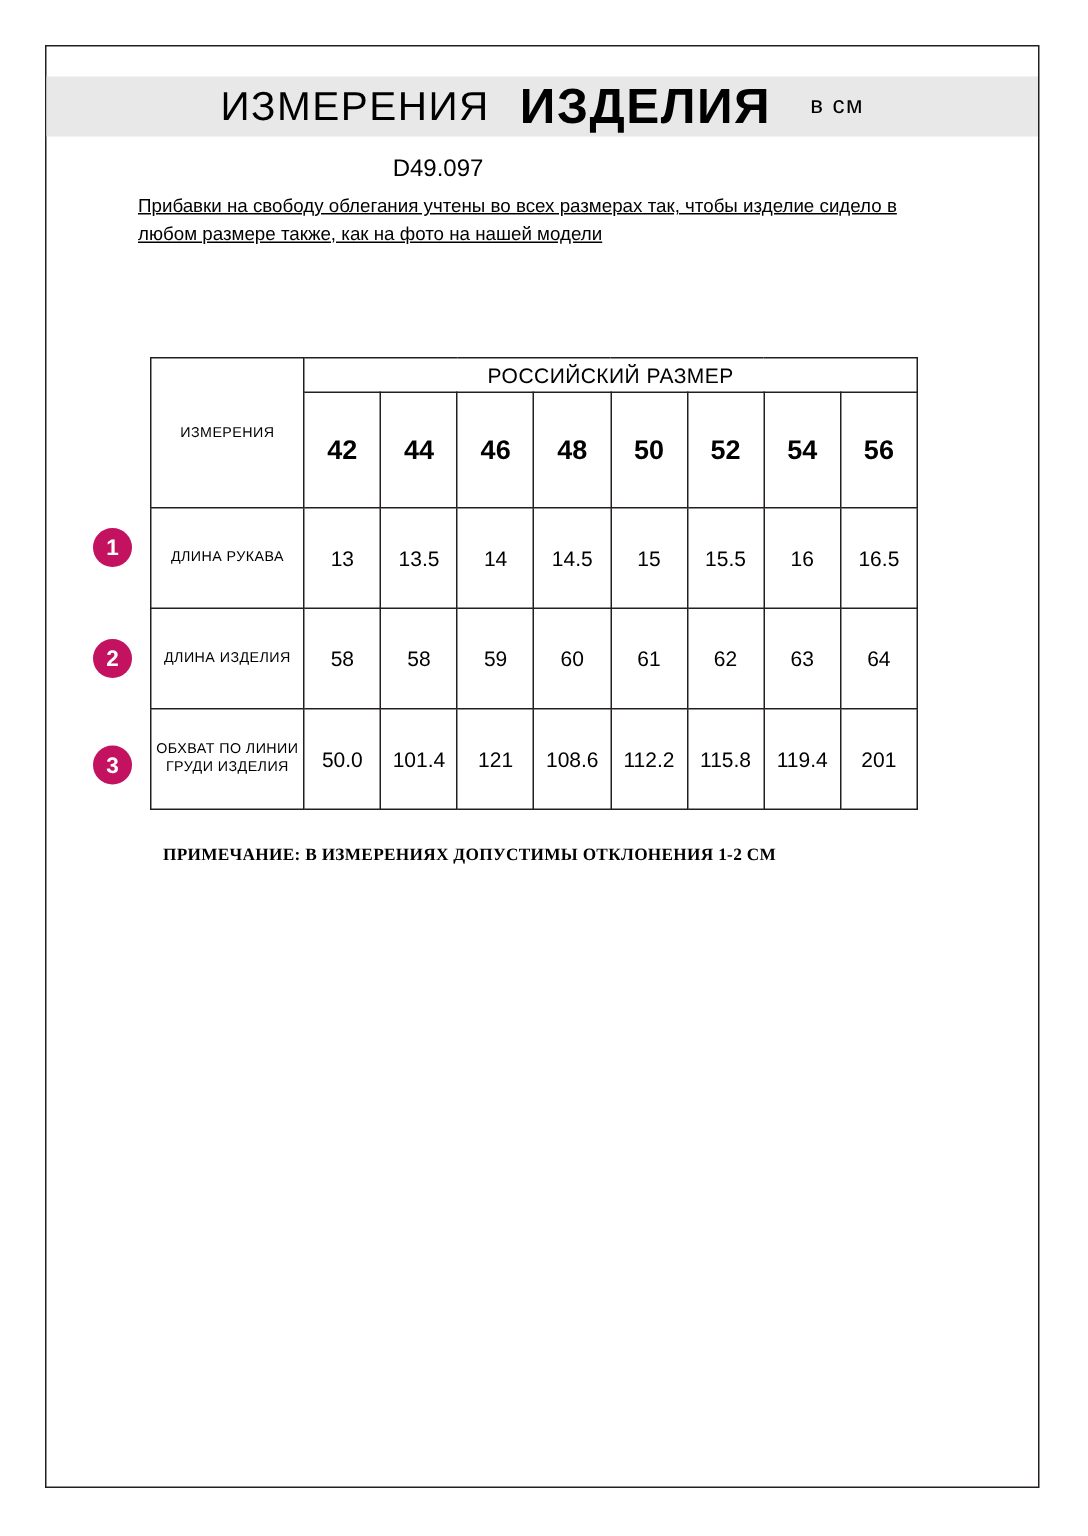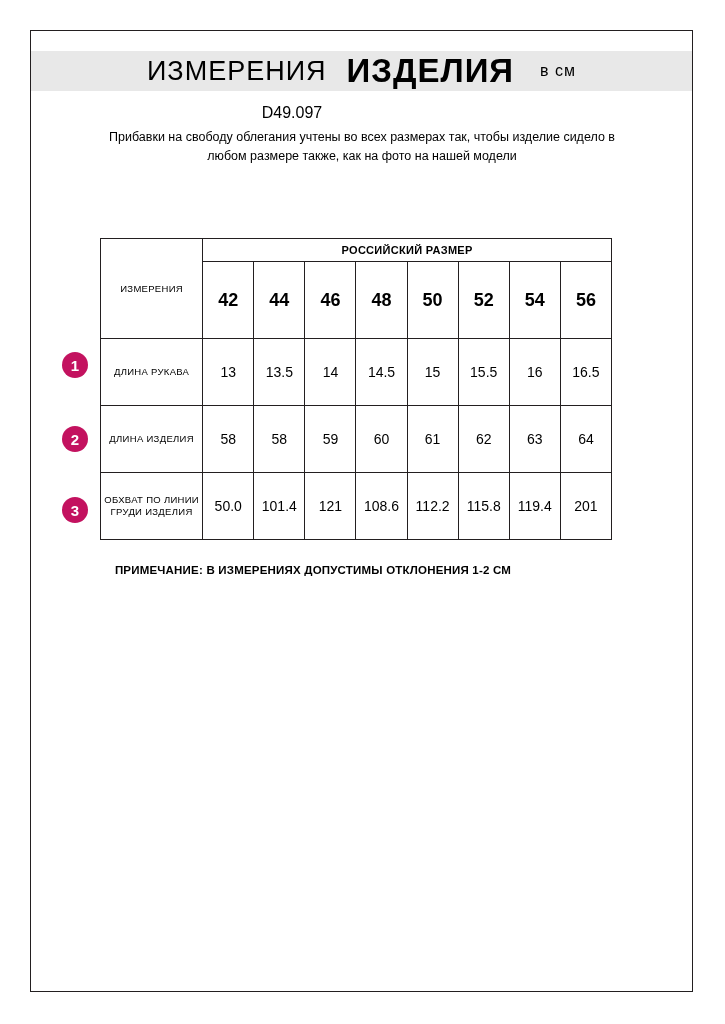--- a/index.html
+++ b/index.html
@@ -76,23 +76,24 @@
     top: 104px;
     width: 584px;
     text-align: center;
     font-size: 16px;
   }
   .intro-note {
     position: absolute;
     left: 92px;
     top: 128px;
     width: 540px;
-    text-align: center;
+    text-align: left;
     font-size: 12.5px;
     line-height: 19px;
+    text-decoration: underline;
   }
 
   
   .table-wrap {
     position: absolute;
     left: 100px;
     top: 238px;
     width: 512px;
   }
   table.size-table {
@@ -102,22 +103,22 @@
   }
   table.size-table th,
   table.size-table td {
     border: 1px solid #231f20;
     text-align: center;
     vertical-align: middle;
     padding: 0;
   }
   .hdr-group {
     height: 22px;
-    font-size: 11px;
-    font-weight: bold;
+    font-size: 14px;
+    font-weight: normal;
     letter-spacing: 0.3px;
   }
   .col-label {
     width: 102px;
   }
   .col-size {
     width: 51px;
   }
   .label-cell {
     font-size: 9.5px;
@@ -158,20 +159,21 @@
   
   .footer-note {
     position: absolute;
     left: 0;
     top: 564px;
     width: 626px;
     text-align: center;
     font-size: 11.5px;
     font-weight: bold;
     letter-spacing: 0.2px;
+    font-family: Liberation Serif, serif;
   }
 </style>
 </head>
 <body>
 
 <div class="content">
 
   <div class="page-frame"></div>
 
   <div class="title-band"></div>

